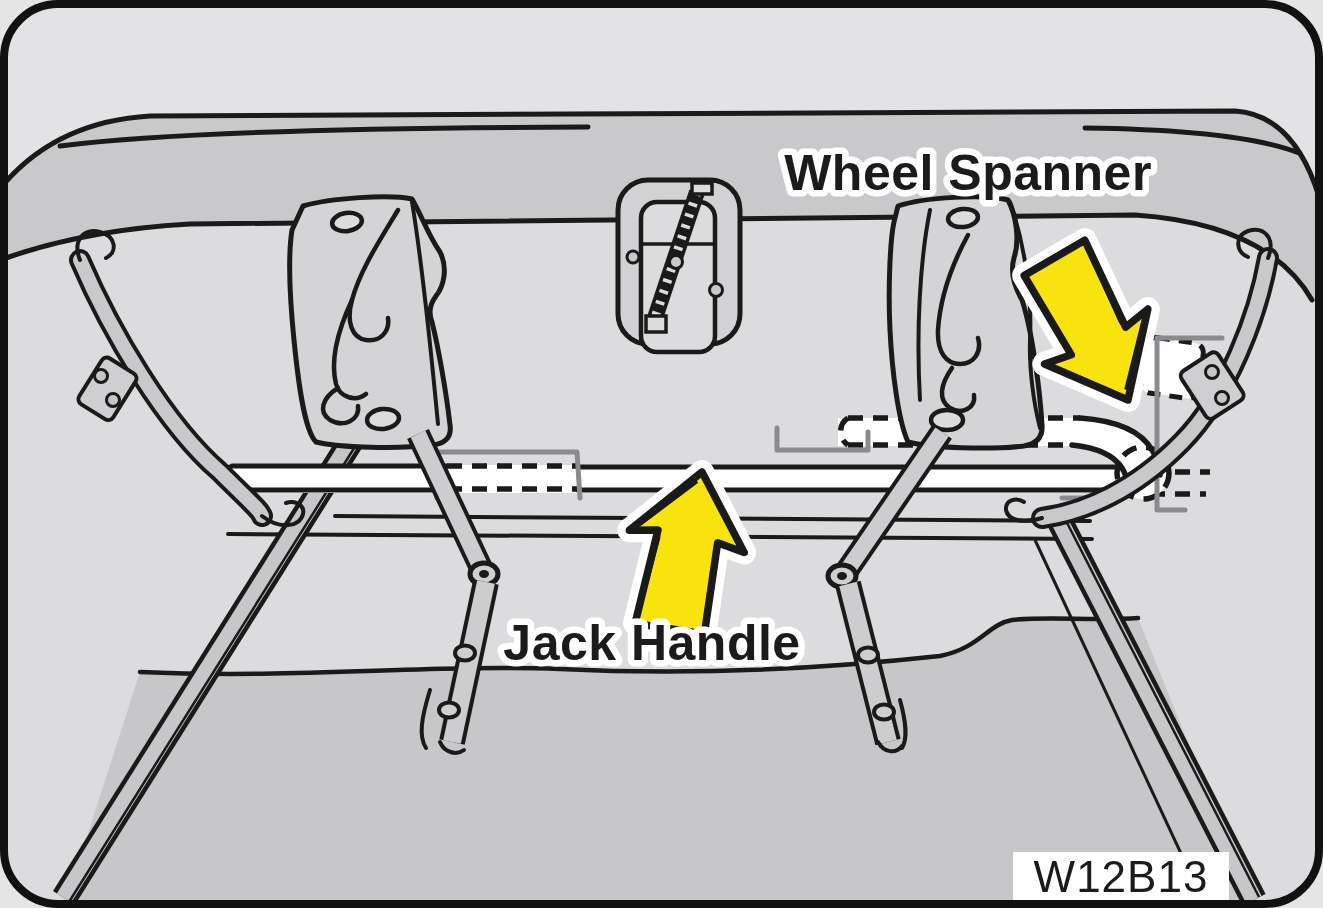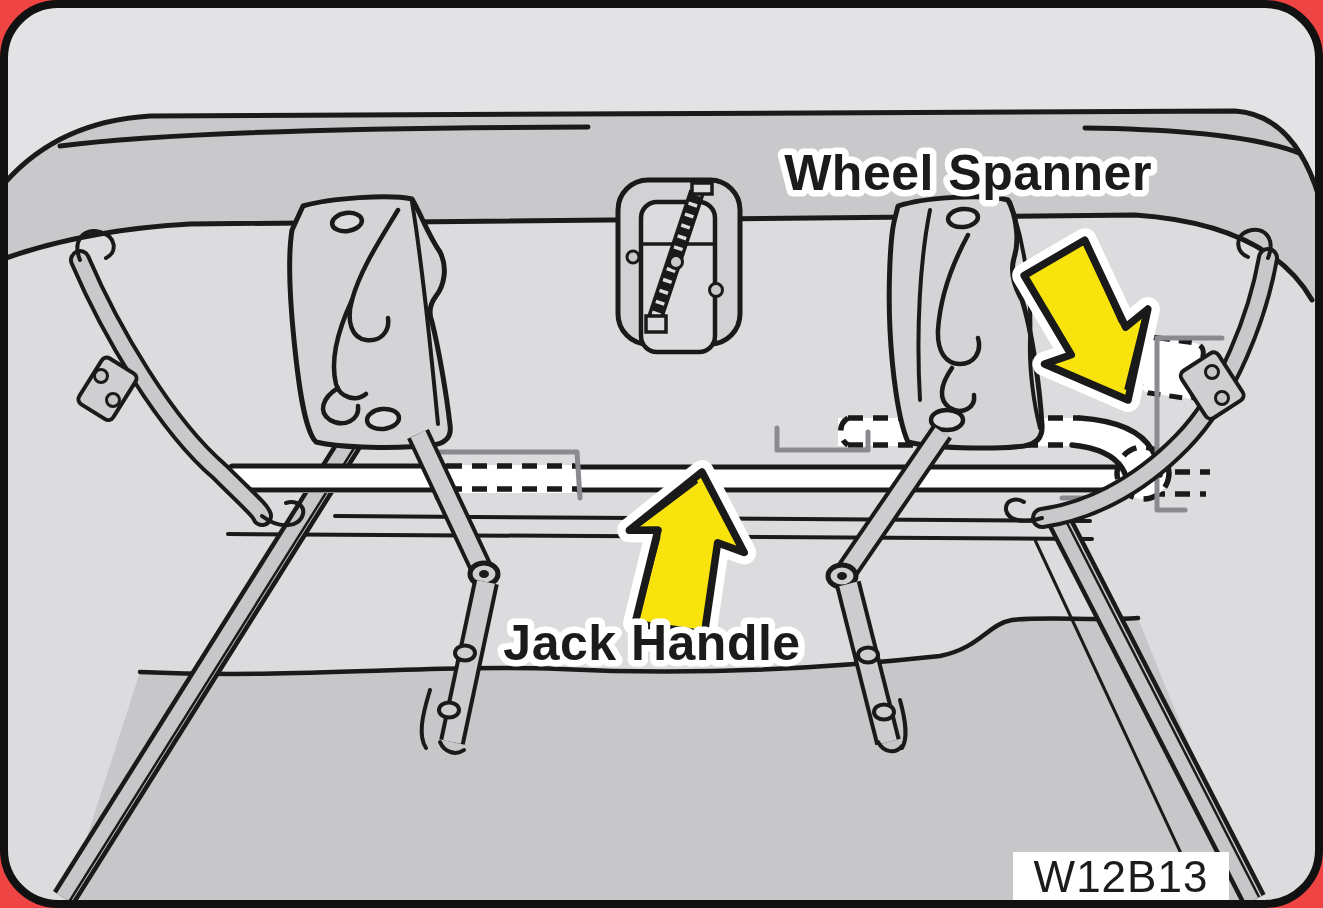--- a/index.html
+++ b/index.html
@@ -1,16 +1,16 @@
 <!DOCTYPE html>
 <html><head>
 <meta charset="utf-8">
 <style>
   html,body{margin:0;padding:0;background:#ffffff;}
-  .stage{position:relative;width:1323px;height:908px;background:#ef4444;overflow:hidden;
+  .stage{position:relative;width:1323px;height:908px;background:#e5e5e5;overflow:hidden;
          font-family:"Liberation Sans", sans-serif;}
   svg{display:block;}
   .callout{font-family:"Liberation Sans", sans-serif;font-weight:bold;font-size:50px;
            fill:#1b1b1d;stroke:#ffffff;stroke-width:13px;stroke-linejoin:round;
            paint-order:stroke;letter-spacing:0.5px;}
   .figcode{font-family:"Liberation Sans", sans-serif;font-weight:normal;font-size:44px;
            fill:#1b1b1d;letter-spacing:1px;}
   .ln{stroke:#1a1a1a;fill:none;stroke-linecap:round;stroke-linejoin:round;}
   .dash{stroke:#1a1a1a;fill:none;stroke-width:5.5;stroke-dasharray:15 10;stroke-linecap:butt;}
   .clip{stroke:#8b8b8f;fill:none;stroke-width:5;stroke-linejoin:round;stroke-linecap:round;}

